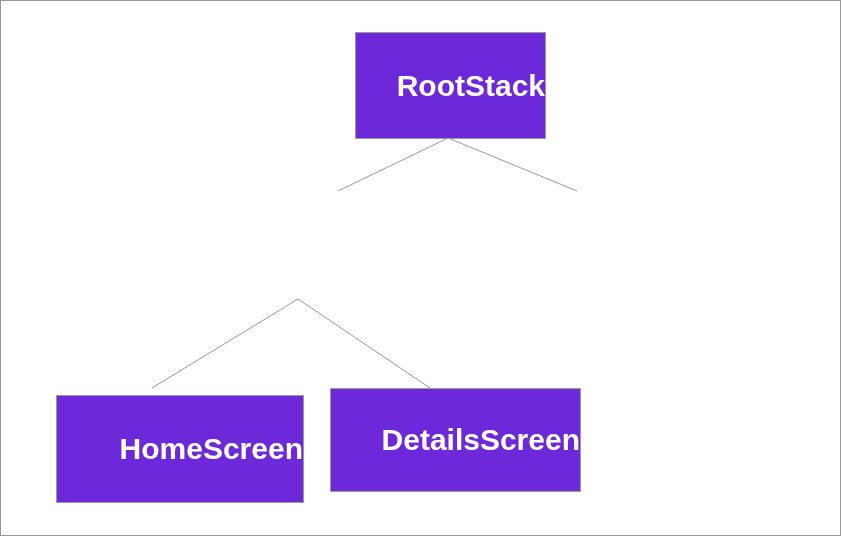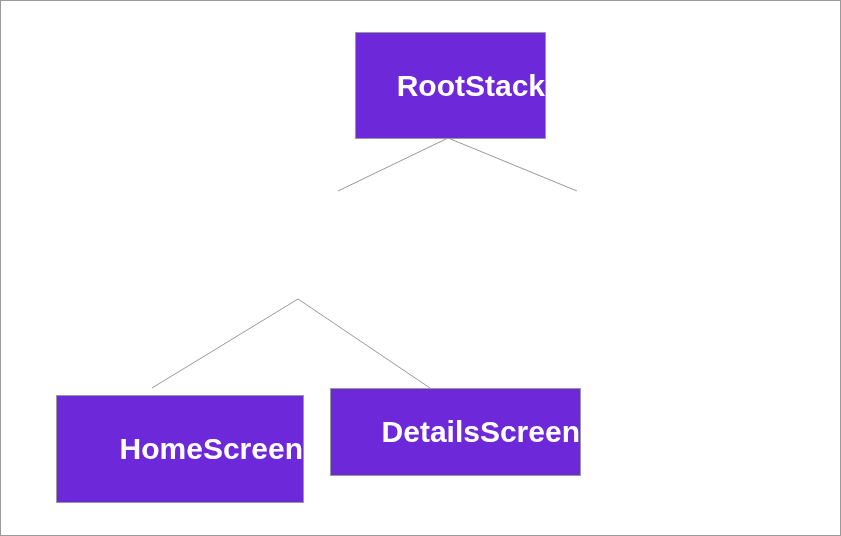--- a/index.html
+++ b/index.html
@@ -36,21 +36,21 @@
     display: flex;
     align-items: center;
     justify-content: flex-end;
     white-space: nowrap;
     letter-spacing: 0px;
   }
   .node-root    { left: 354px; top: 31px;  width: 191px; height: 107px; }
   .node-main    { left: 184px; top: 191px; width: 249px; height: 107px; }
   .node-modal   { left: 474px; top: 191px; width: 250px; height: 107px; }
   .node-home    { left: 39px;  top: 394px; width: 248px; height: 108px; margin-left: 16px; }
-  .node-details { left: 329px; top: 387px; width: 251px; height: 88px; }
+  .node-details { left: 329px; top: 387px; width: 251px; height: 104px; }
 </style>
 </head>
 <body>
 
 <div class="canvas">
 
   <svg class="edges" viewBox="0 0 839 534" xmlns="http://www.w3.org/2000/svg">
     <line x1="447" y1="137" x2="337" y2="190" stroke="#999999" stroke-width="1"></line>
     <line x1="447" y1="137" x2="576" y2="190" stroke="#999999" stroke-width="1"></line>
     <line x1="297" y1="298" x2="151" y2="387" stroke="#999999" stroke-width="1"></line>

